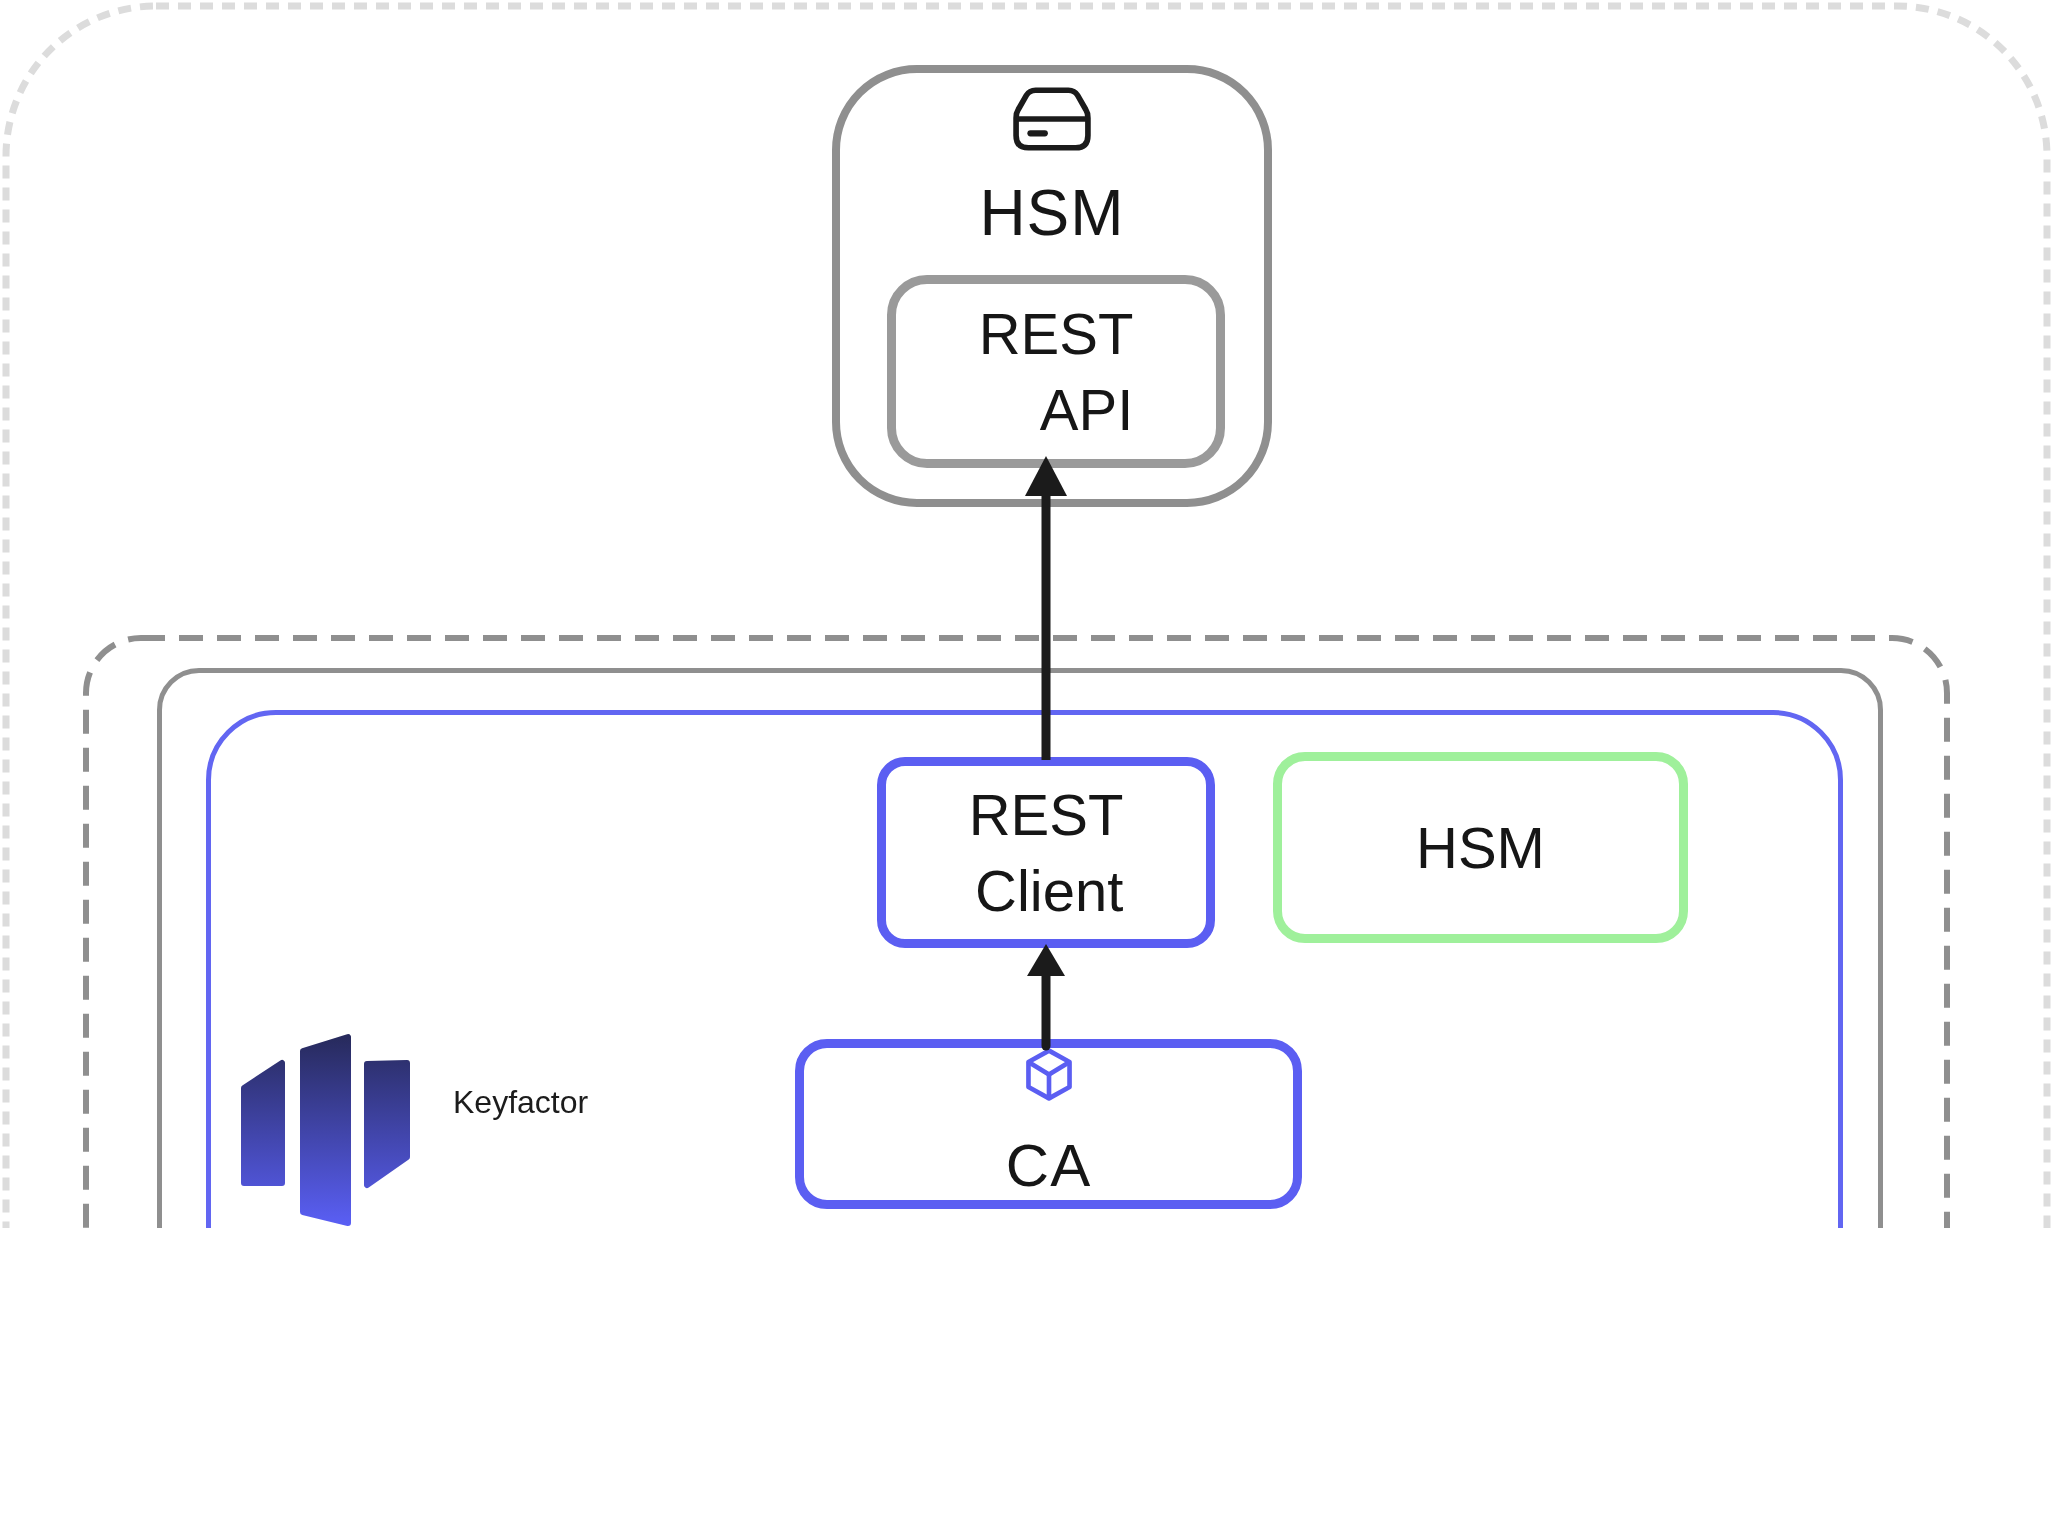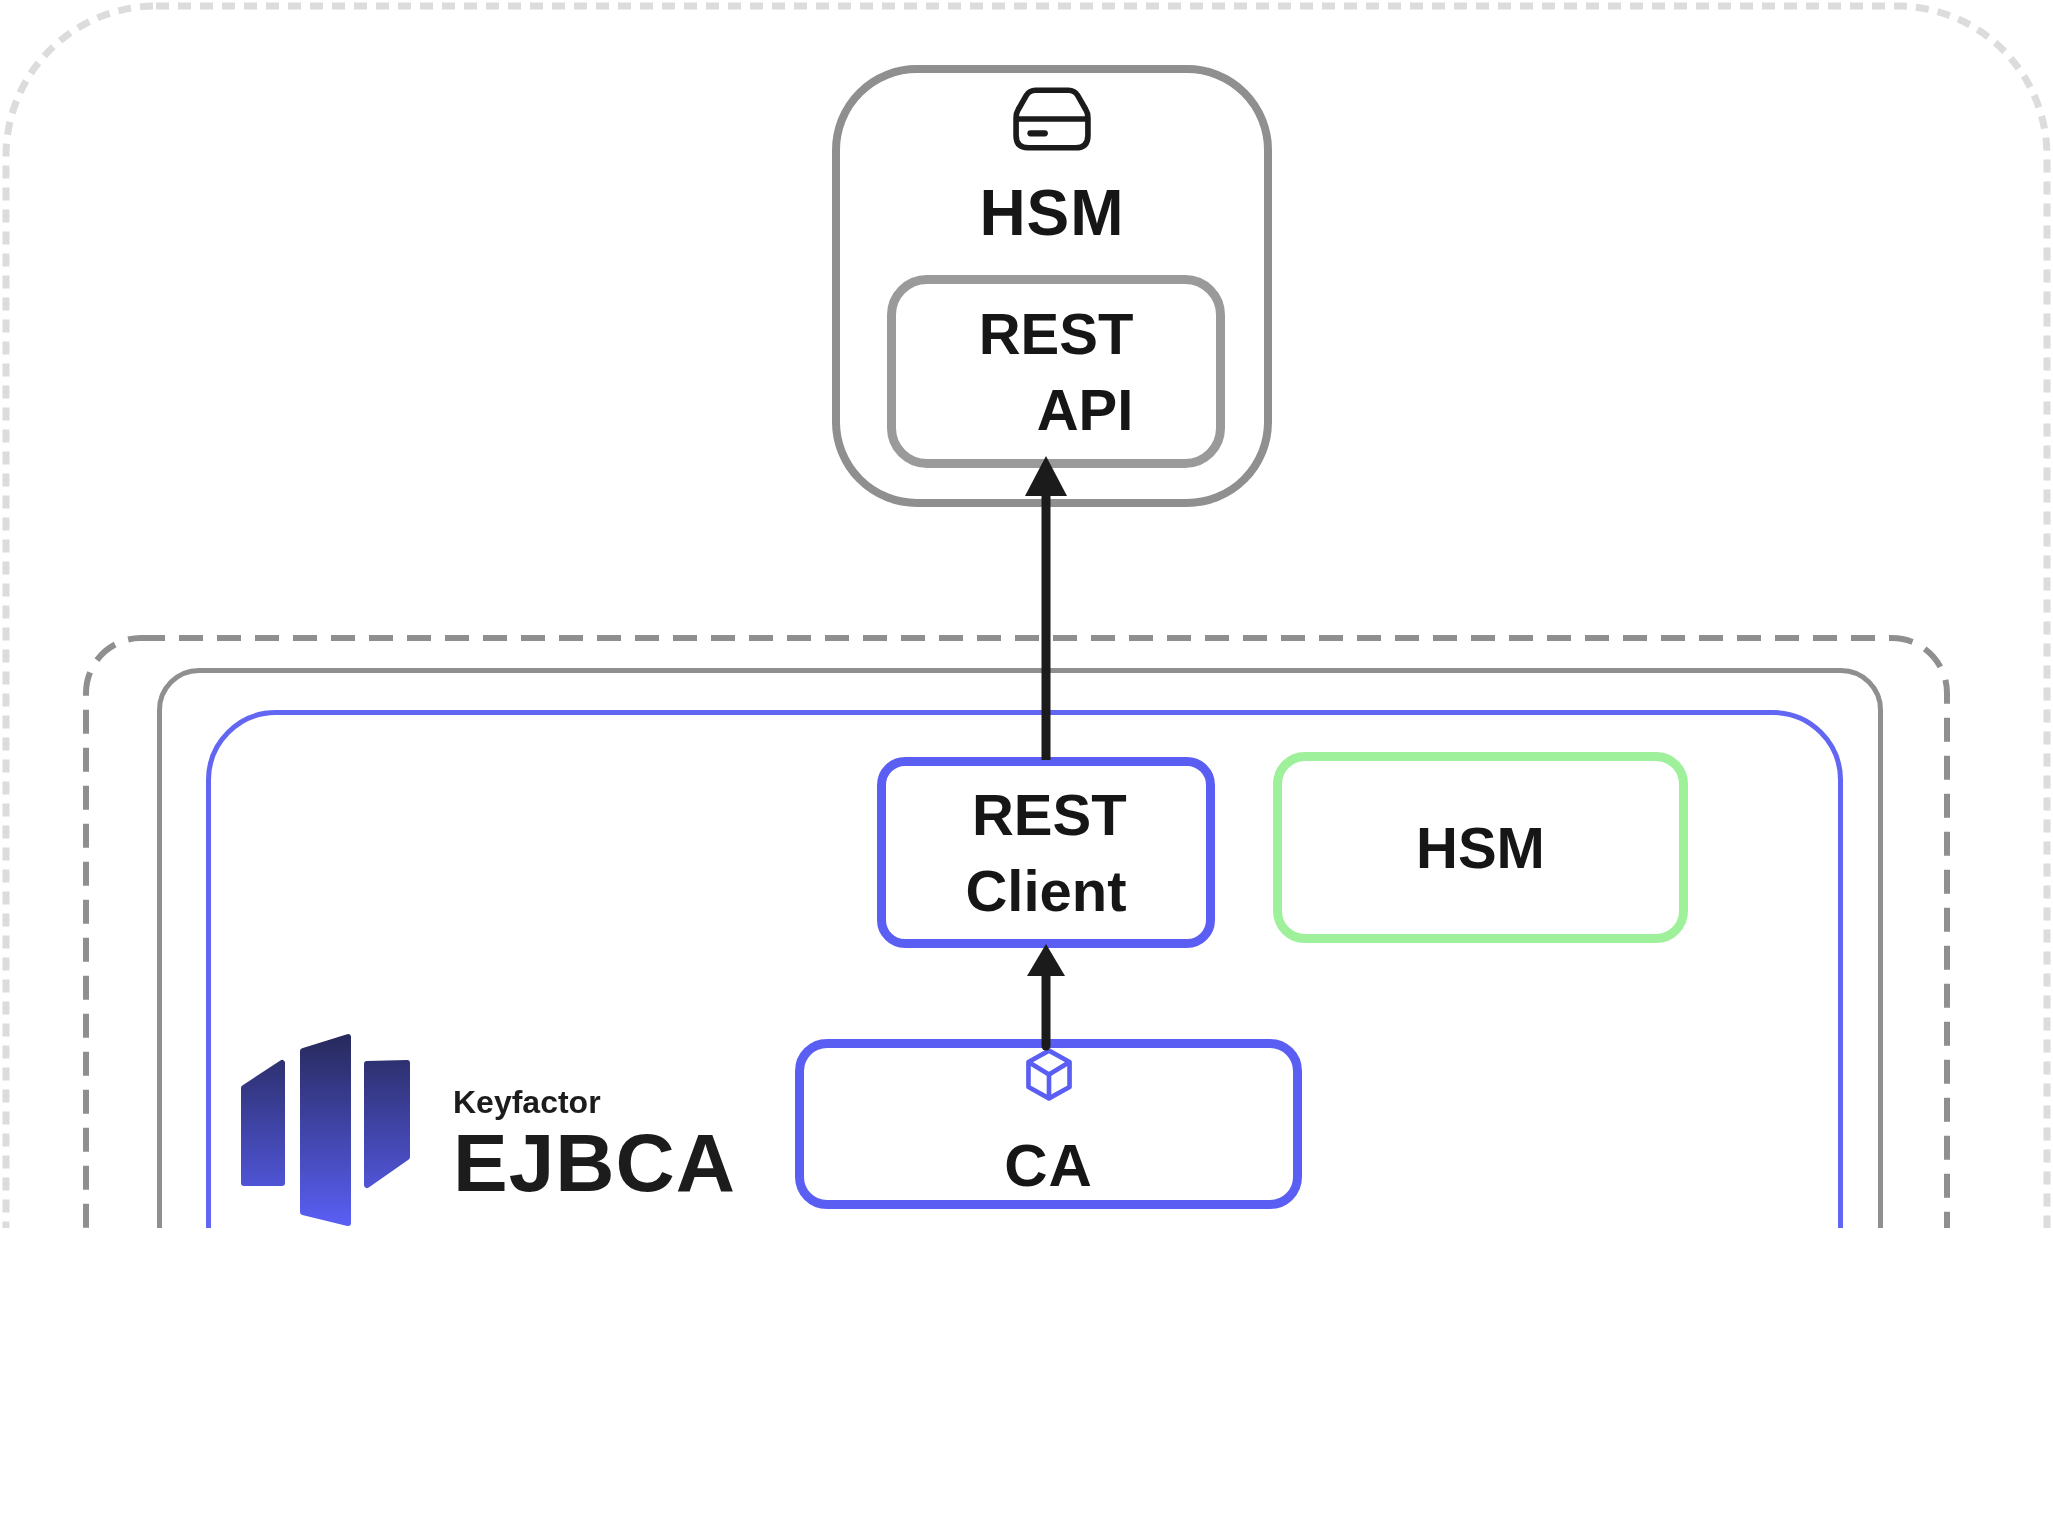--- a/index.html
+++ b/index.html
@@ -1,21 +1,20 @@
 <!DOCTYPE html>
 <html style="--c-blue: #5b5ef2; --c-blue_container: #6266f2; --c-green: #9ff09b; --c-gray: #8f8f8f; --c-gray_light: #9a9a9a; --c-edge: #dcdcdc; --c-ink: #1b1b1b; --c-logo_gradient_top: #272a5c; --c-logo_gradient_bottom: #5a5ff5;"><head>
 <meta charset="utf-8">
 <style>
   html,body{margin:0;padding:0;background:#ffffff;}
   .canvas{
     position:relative;width:2053px;height:1228px;overflow:hidden;
     background:#ffffff;
     font-family:"Liberation Sans",sans-serif;
     color:#161616;
-    font-weight:bold;
   }
   .abs{position:absolute;box-sizing:border-box;}
   .hsm-box{
     left:832px;top:65px;width:440px;height:442px;
     border:8px solid var(--c-gray,#8f8f8f);border-radius:85px;background:#fff;
   }
   .rest-api-box{
     left:47px;top:202px;width:338px;height:193px;
     border:9px solid var(--c-gray_light,#9a9a9a);border-radius:40px;background:#fff;
     display:flex;flex-direction:column;align-items:center;justify-content:center;
@@ -124,21 +123,20 @@
         </linearGradient>
       </defs>
       <g fill="url(#kfgrad)" stroke="url(#kfgrad)" stroke-width="6" stroke-linejoin="round">
         <polygon points="3,60 41,35 41,155 3,155"></polygon>
         <polygon points="62,23 107,9 107,195 62,184"></polygon>
         <polygon points="126,36 166,35 166,129 126,157"></polygon>
       </g>
     </svg>
     <div class="logo-text">
       <div class="logo-brand">Keyfactor</div>
-      <div class="logo-product">EJBCA</div>
     </div>
   </div>
 
   <svg class="overlay" width="2053" height="1540">
     <g>
       <line class="stroke-dark" x1="1046" y1="760" x2="1046" y2="494" stroke-width="9"></line>
       <polygon class="fill-dark" points="1046,456 1025,496 1067,496"></polygon>
     </g>
     <g>
       <line class="stroke-dark" x1="1046" y1="1046" x2="1046" y2="972" stroke-width="9" stroke-linecap="round"></line>

